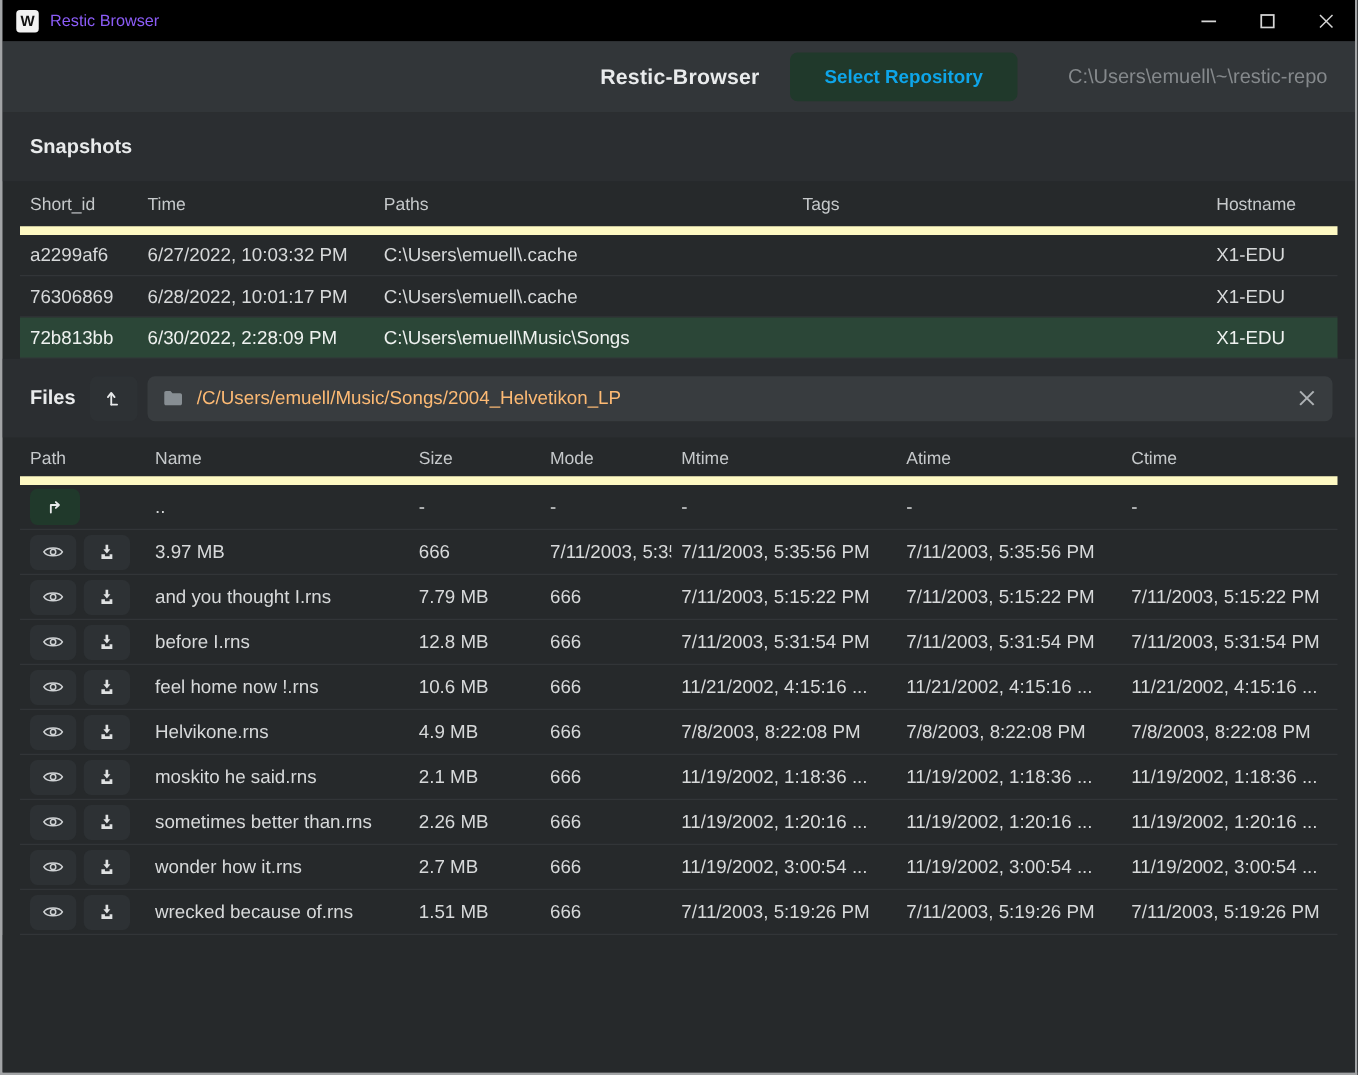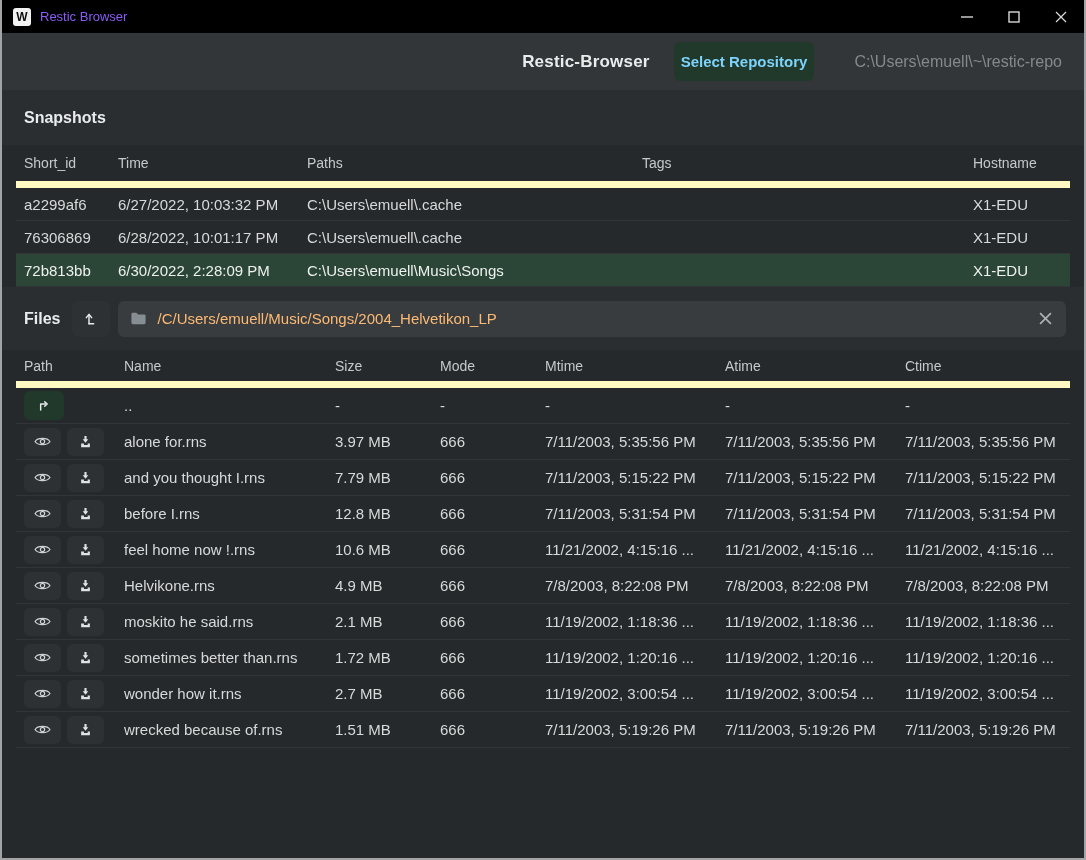--- a/index.html
+++ b/index.html
@@ -19,22 +19,22 @@
     font-weight:bold; font-size:12px; display:flex; align-items:center; justify-content:center; }
   .window-title{ font-size:13px; color:#8b5cf6; }
   .titlebar-controls{ display:flex; height:33px; }
   .tb-btn{ width:47px; height:33px; display:flex; align-items:center; justify-content:center;
     background:transparent; border:none; cursor:pointer; }
   .tb-btn svg{ stroke:#d7d7d7; }
 
   
   .header{ height:57px; background:#323639; display:flex; align-items:center; padding:0 22px; flex:0 0 auto;justify-content:flex-end; }
   .app-name{ font-size:17px; font-weight:bold; color:#e9ebec; letter-spacing:.2px; }
-  .btn-green{ margin-left:24px; background:#20392b; color:#7dd3fc; font-weight:bold; font-size:15px;
-    border:none; border-radius:6px; padding:11px 7px; cursor:pointer;
+  .btn-green{ margin-left:24px; background:#20392b; color:#0ea5e9; font-weight:bold; font-size:15px;
+    border:none; border-radius:6px; padding:11px 28px; cursor:pointer;
     font-family:"Liberation Sans","DejaVu Sans",sans-serif; }
   .repo-path{ margin-left:40px; font-size:16px; color:#85898c; }
 
   
   .section-band{ height:55px; background:#2b2e31; display:flex; align-items:center; padding:0 22px; flex:0 0 auto; }
   .section-title{ font-size:16px; font-weight:bold; color:#e9ebec; }
 
   
   .table-wrap{ padding:0 14px; flex:0 0 auto; }
   .grid-snap{ display:grid; grid-template-columns:94px 189px 335px 331px 1fr; }
@@ -197,21 +197,20 @@
                 </svg>
               </button>
               <button class="icon-btn small-btn">
                 <svg width="15" height="15" viewBox="0 0 24 24">
                   <path d="M12 14 L7.5 8.5 H10.3 V3 H13.7 V8.5 H16.5 Z" fill="#dfe1e2"></path>
                   <path d="M5 15 h4.5 v2.5 h6 V15 H19 v6 H5 Z" fill="#dfe1e2"></path>
                 </svg>
               </button>
             </div>
           </div>
-          <div class="cell">alone for.rns</div>
           <div class="cell">3.97 MB</div>
           <div class="cell">666</div>
           <div class="cell">7/11/2003, 5:35:56 PM</div>
           <div class="cell">7/11/2003, 5:35:56 PM</div>
           <div class="cell">7/11/2003, 5:35:56 PM</div>
         </div>
         <div class="frow grid-files">
           <div class="cell">
             <div class="row-btns">
               <button class="icon-btn small-btn">
@@ -342,21 +341,21 @@
               </button>
               <button class="icon-btn small-btn">
                 <svg width="15" height="15" viewBox="0 0 24 24">
                   <path d="M12 14 L7.5 8.5 H10.3 V3 H13.7 V8.5 H16.5 Z" fill="#dfe1e2"></path>
                   <path d="M5 15 h4.5 v2.5 h6 V15 H19 v6 H5 Z" fill="#dfe1e2"></path>
                 </svg>
               </button>
             </div>
           </div>
           <div class="cell">sometimes better than.rns</div>
-          <div class="cell">1.72 MB</div>
+          <div class="cell">2.26 MB</div>
           <div class="cell">666</div>
           <div class="cell">11/19/2002, 1:20:16 ...</div>
           <div class="cell">11/19/2002, 1:20:16 ...</div>
           <div class="cell">11/19/2002, 1:20:16 ...</div>
         </div>
         <div class="frow grid-files">
           <div class="cell">
             <div class="row-btns">
               <button class="icon-btn small-btn">
                 <svg width="17" height="13" viewBox="0 0 24 16">

